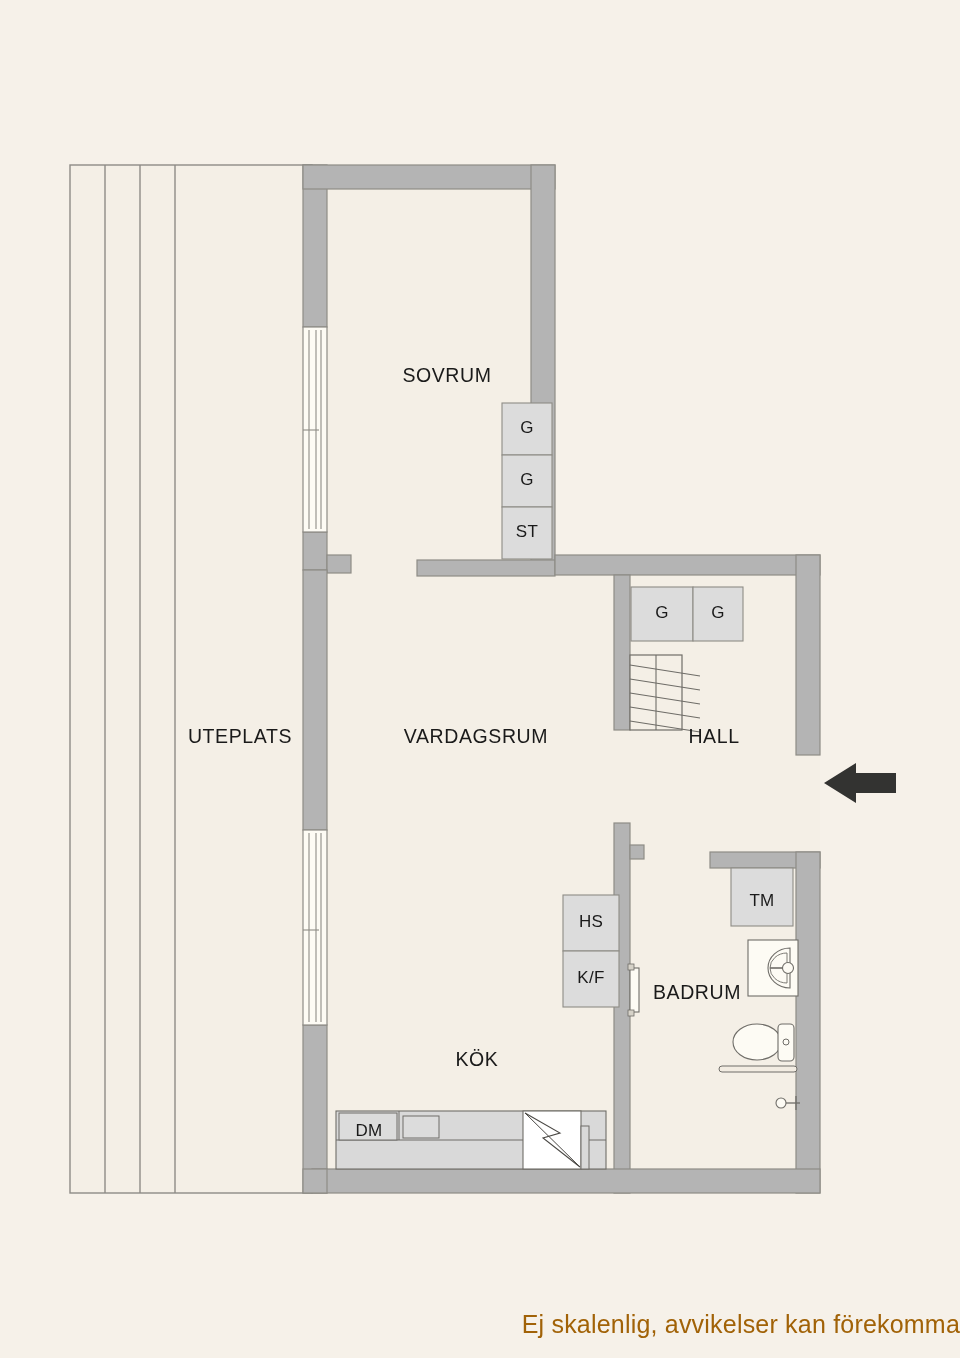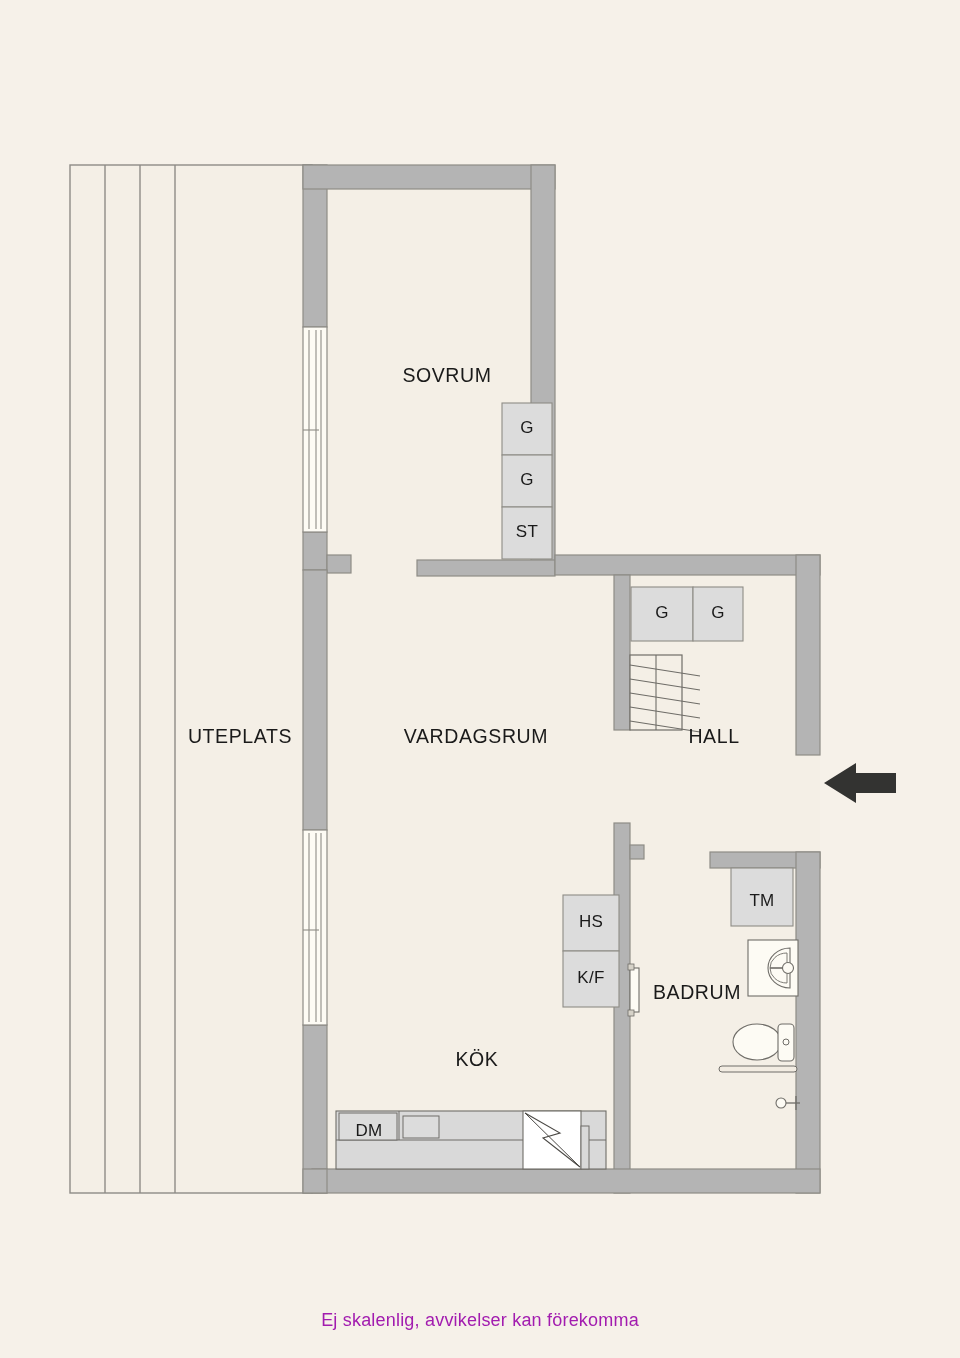--- a/index.html
+++ b/index.html
@@ -25,24 +25,24 @@
     font-size:17px;
     fill:#1a1a1a;
     letter-spacing:.3px;
     text-anchor:middle;
     dominant-baseline:middle;
   }
   .caption{
     position:absolute;
     left:0;right:0;
     top:1310px;
-    text-align:center;
-    font-family:"Liberation Sans",sans-serif;
-    font-size:18px;
-    color:#a21caf;
+    text-align:right;
+    font-family:"Liberation Sans",sans-serif;
+    font-size:25px;
+    color:#a16207;
     letter-spacing:.2px;
   }
 </style>
 </head>
 <body>
 
 <div id="stage">
 <svg width="960" height="1358" viewBox="0 0 960 1358" xmlns="http://www.w3.org/2000/svg">
 
   <rect x="0" y="0" width="960" height="1358" fill="#f6f1e9"></rect>

